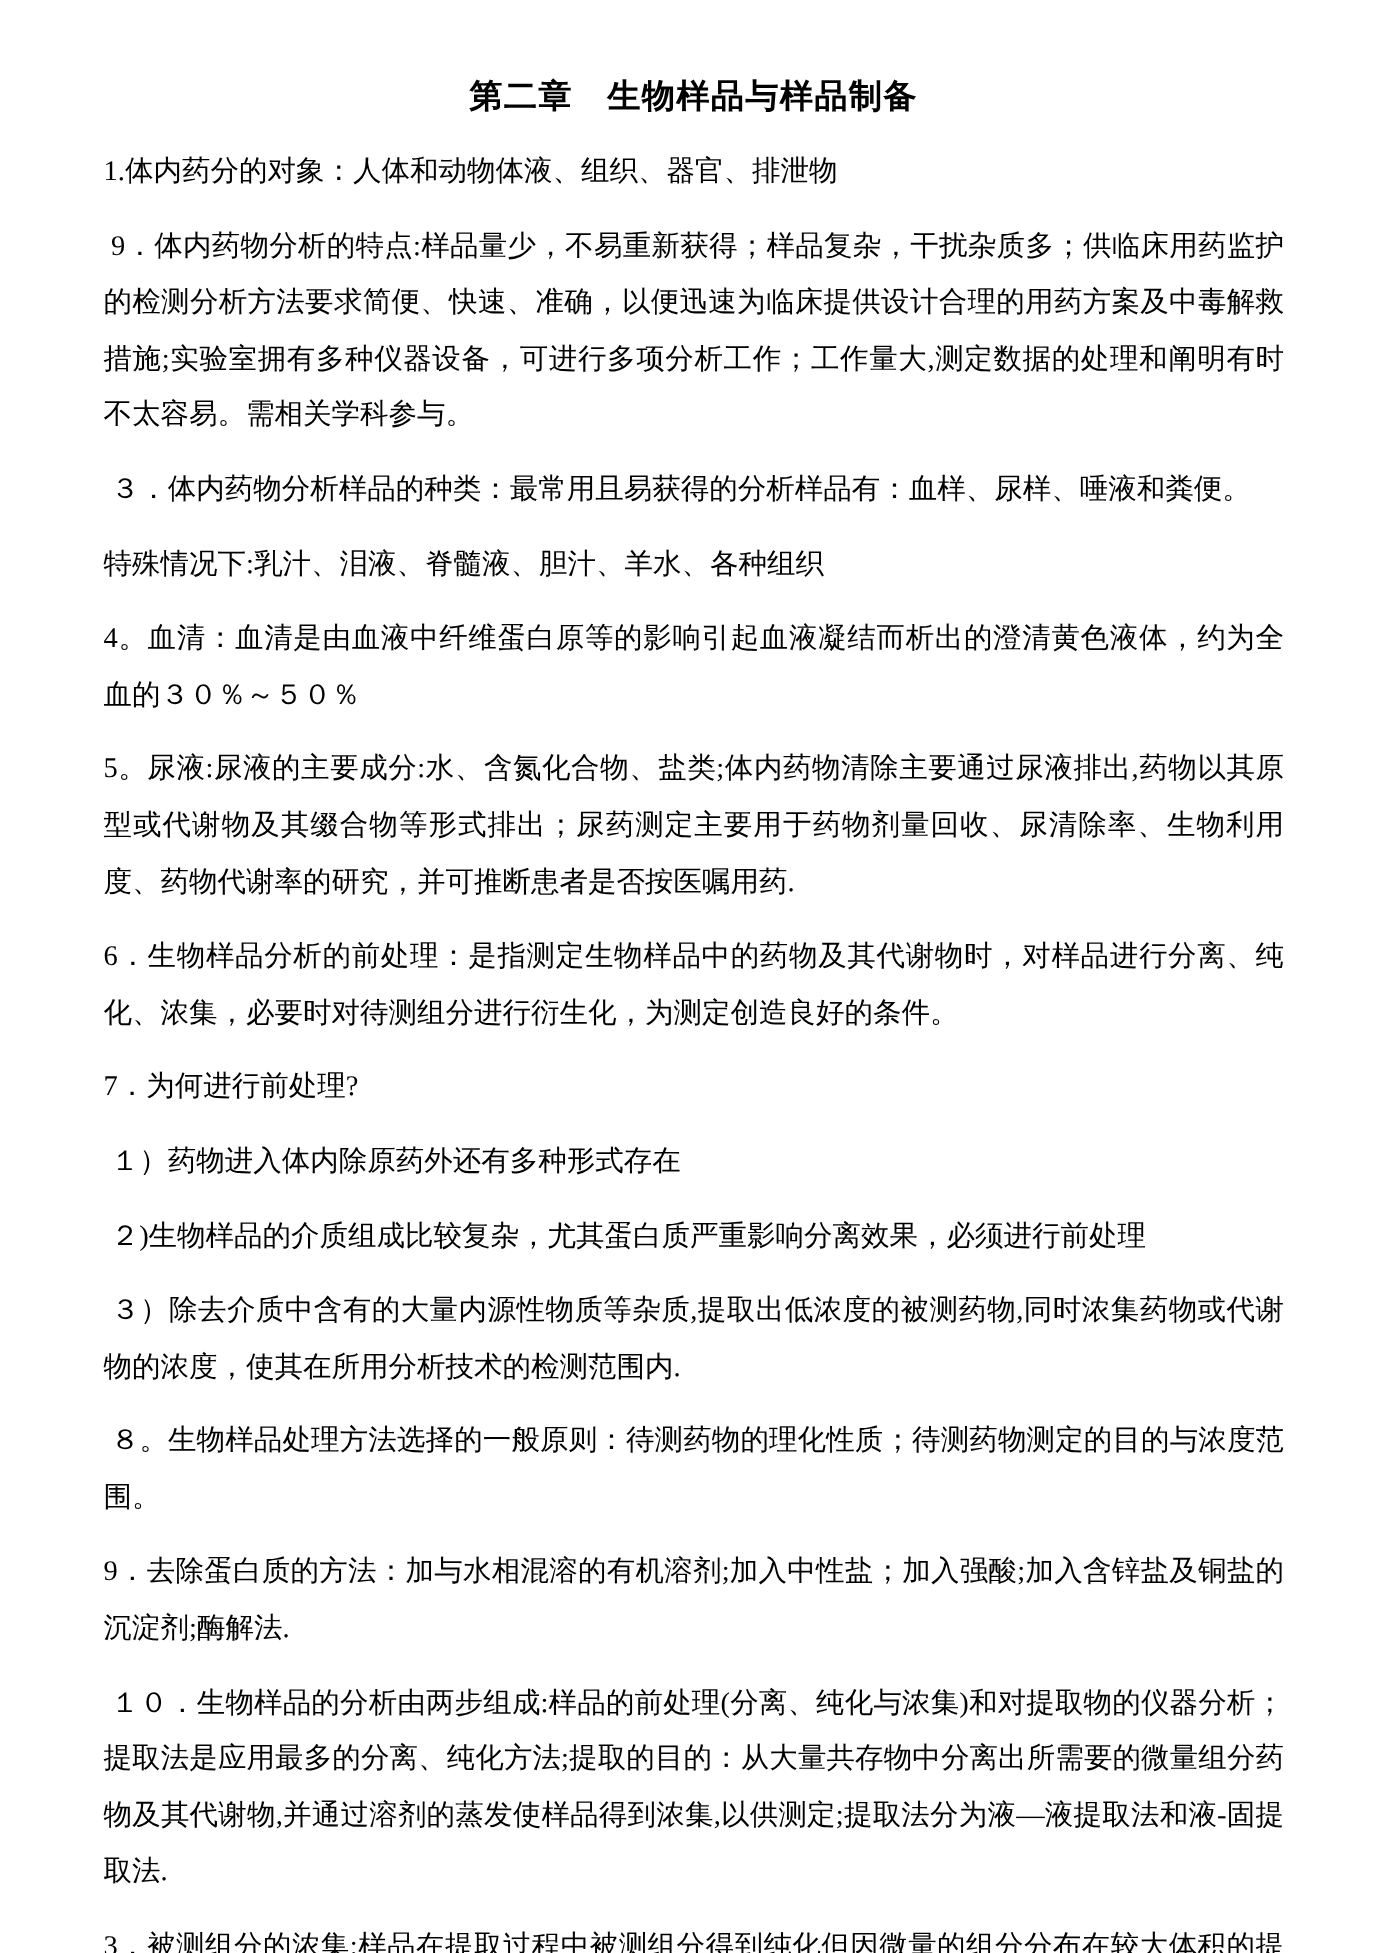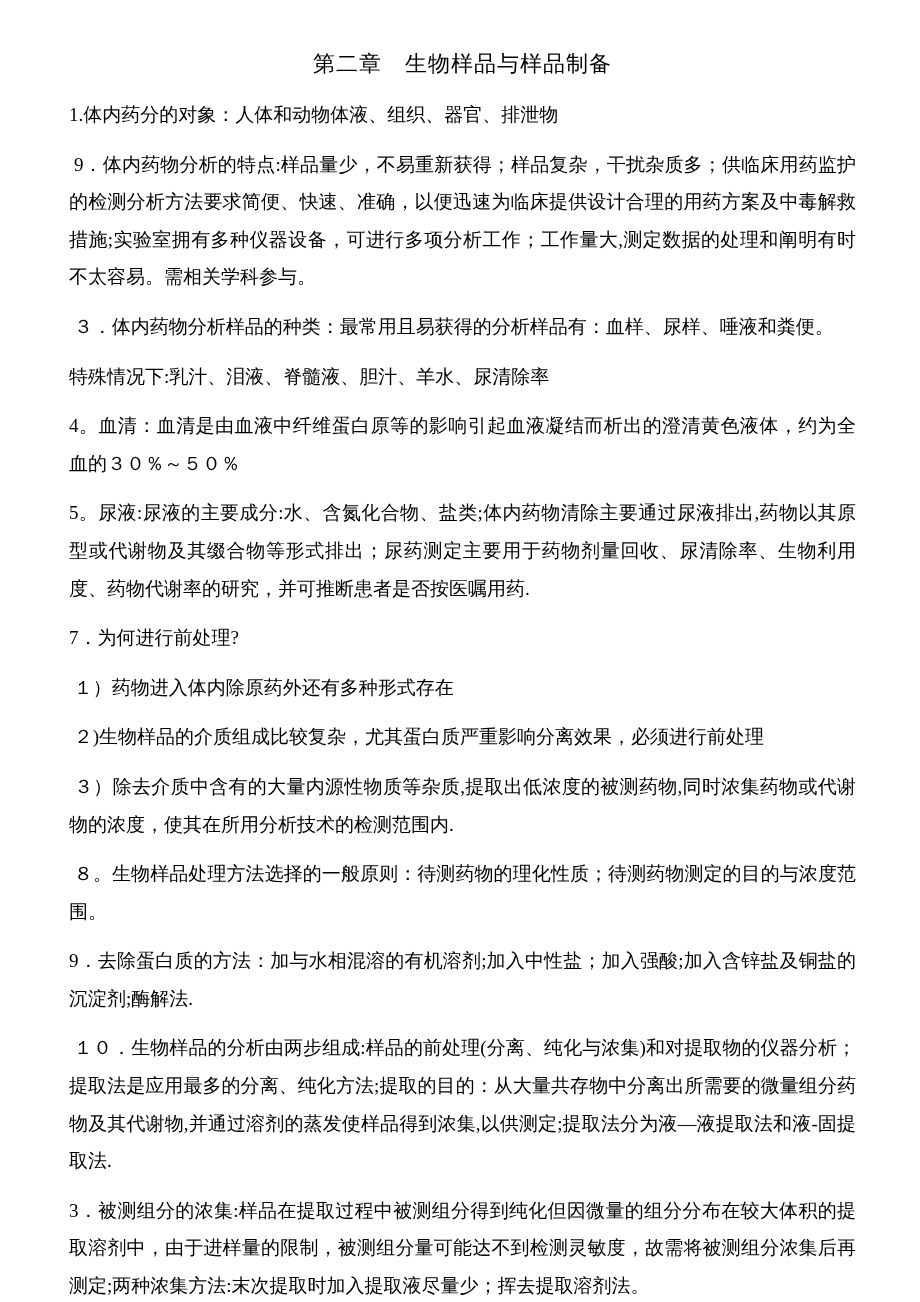--- a/index.html
+++ b/index.html
@@ -11,21 +11,21 @@
     position: relative;
     width: 920px;
     min-height: 1302px;
     box-sizing: border-box;
     background: #ffffff;
     padding: 44px 52px 24px 57px;
     color: #000000;
   }
   .doc-title {
     font-family: "Liberation Sans", "DejaVu Sans", sans-serif;
-    font-weight: 400;
+    font-weight: 700;
     font-size: 22px;
     line-height: 40px;
     text-align: center;
     margin: 0;
     letter-spacing: 1px;
   }
   .para {
     font-family: "Liberation Serif", "DejaVu Serif", serif;
     font-size: 19px;
     line-height: 37.6px;
@@ -37,23 +37,24 @@
   }
 </style>
 </head>
 <body>
 
 <div class="page">
   <h1 class="doc-title">第二章　生物样品与样品制备</h1>
   <p class="para">1.体内药分的对象：人体和动物体液、组织、器官、排泄物</p>
   <p class="para"> 9．体内药物分析的特点:样品量少，不易重新获得；样品复杂，干扰杂质多；供临床用药监护的检测分析方法要求简便、快速、准确，以便迅速为临床提供设计合理的用药方案及中毒解救措施;实验室拥有多种仪器设备，可进行多项分析工作；工作量大,测定数据的处理和阐明有时不太容易。需相关学科参与。</p>
   <p class="para"> ３．体内药物分析样品的种类：最常用且易获得的分析样品有：血样、尿样、唾液和粪便。</p>
-  <p class="para">特殊情况下:乳汁、泪液、脊髓液、胆汁、羊水、尿清除率</p>
+  <p class="para">特殊情况下:乳汁、泪液、脊髓液、胆汁、羊水、各种组织</p>
   <p class="para">4。血清：血清是由血液中纤维蛋白原等的影响引起血液凝结而析出的澄清黄色液体，约为全血的３０％～５０％</p>
   <p class="para">5。尿液:尿液的主要成分:水、含氮化合物、盐类;体内药物清除主要通过尿液排出,药物以其原型或代谢物及其缀合物等形式排出；尿药测定主要用于药物剂量回收、尿清除率、生物利用度、药物代谢率的研究，并可推断患者是否按医嘱用药.</p>
+  <p class="para">6．生物样品分析的前处理：是指测定生物样品中的药物及其代谢物时，对样品进行分离、纯化、浓集，必要时对待测组分进行衍生化，为测定创造良好的条件。</p>
   <p class="para">7．为何进行前处理?</p>
   <p class="para"> １）药物进入体内除原药外还有多种形式存在</p>
   <p class="para"> ２)生物样品的介质组成比较复杂，尤其蛋白质严重影响分离效果，必须进行前处理</p>
   <p class="para"> ３）除去介质中含有的大量内源性物质等杂质,提取出低浓度的被测药物,同时浓集药物或代谢物的浓度，使其在所用分析技术的检测范围内.</p>
   <p class="para"> ８。生物样品处理方法选择的一般原则：待测药物的理化性质；待测药物测定的目的与浓度范围。</p>
   <p class="para">9．去除蛋白质的方法：加与水相混溶的有机溶剂;加入中性盐；加入强酸;加入含锌盐及铜盐的沉淀剂;酶解法.</p>
   <p class="para"> １０．生物样品的分析由两步组成:样品的前处理(分离、纯化与浓集)和对提取物的仪器分析；提取法是应用最多的分离、纯化方法;提取的目的：从大量共存物中分离出所需要的微量组分药物及其代谢物,并通过溶剂的蒸发使样品得到浓集,以供测定;提取法分为液—液提取法和液-固提取法.</p>
   <p class="para">3．被测组分的浓集:样品在提取过程中被测组分得到纯化但因微量的组分分布在较大体积的提取溶剂中，由于进样量的限制，被测组分量可能达不到检测灵敏度，故需将被测组分浓集后再测定;两种浓集方法:末次提取时加入提取液尽量少；挥去提取溶剂法。</p>
   <p class="para"> １３．分离前将药物进行衍生化的目的：使药物变成具有能分离的性质；提高检测的灵敏度；增强药物的稳定性;提高对光学异构体分离的能力;GC　中的化学衍生化和ＨＰ ＬＣ中的化学衍生化。</p>
 </div>

